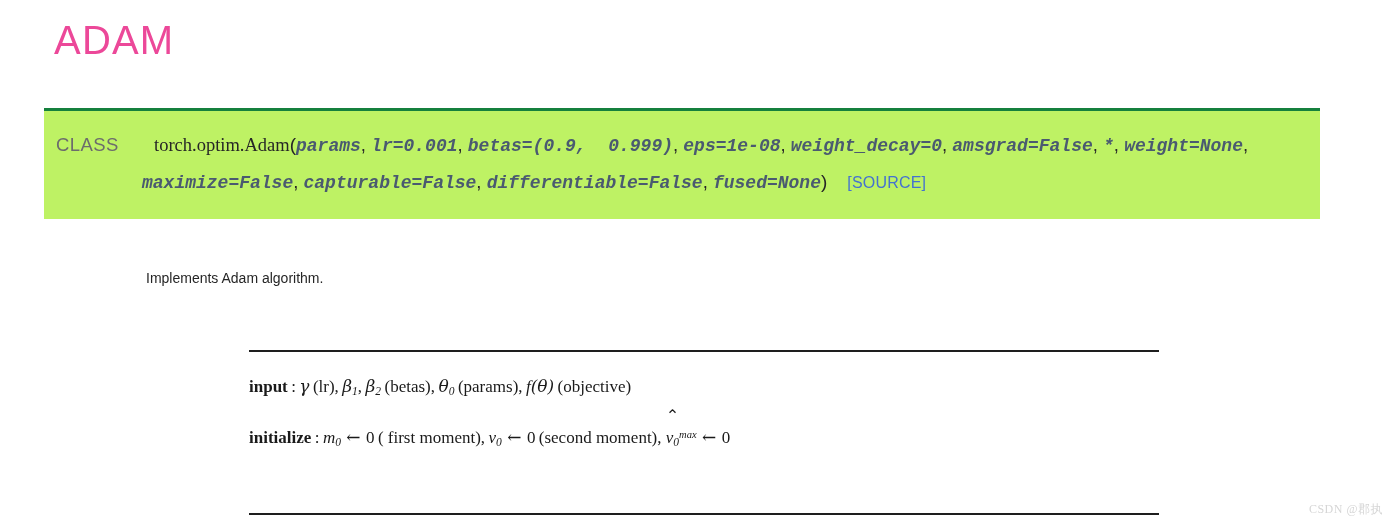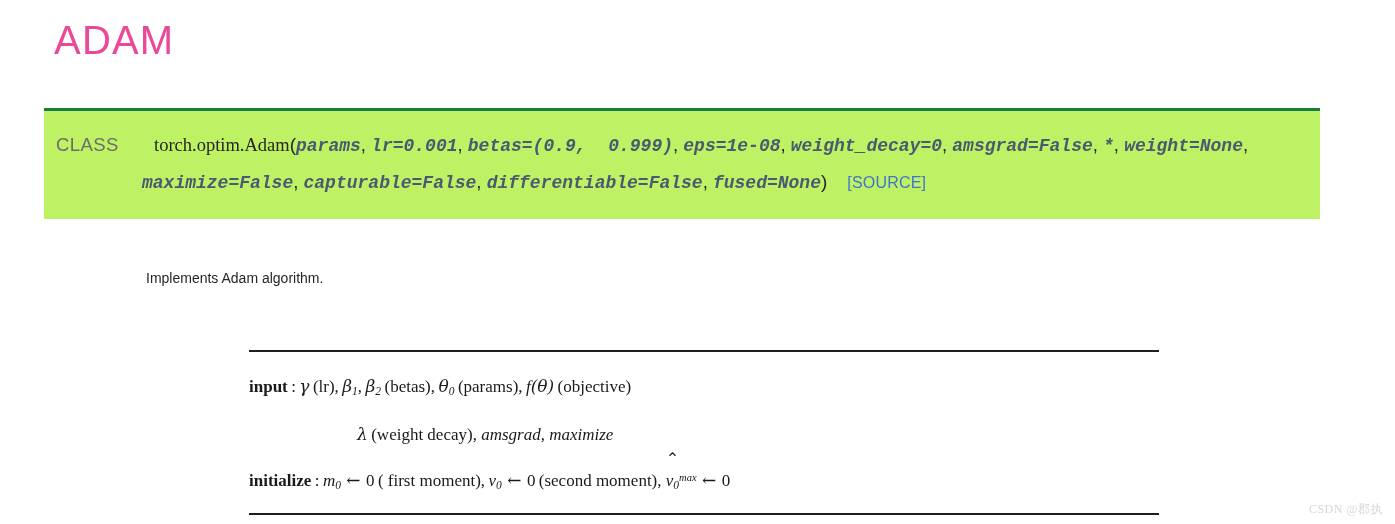--- a/index.html
+++ b/index.html
@@ -224,21 +224,20 @@
 <div id="description">Implements Adam algorithm.</div>
 
 <div id="algorithm-block">
 
   <div class="algo-rule"></div>
 
   <div class="algo-body">
 
     <div class="algo-line"><span class="kw">input</span> <span class="mtext">:</span> <span class="mgreek">γ</span> <span class="mtext">(lr),</span> <span class="mgreek">β</span><span class="sub">1</span><span class="mtext">, </span><span class="mgreek">β</span><span class="sub">2</span> <span class="mtext">(betas),</span> <span class="mgreek">θ</span><span class="sub">0</span> <span class="mtext">(params),</span> <span class="mi">f</span><span class="mgreek">(θ)</span> <span class="mtext">(objective)</span></div>
 
-    <div class="algo-line indent"><span class="mgreek">λ</span> <span class="mtext">(weight decay),</span>&nbsp;<span class="mi">amsgrad</span><span class="mtext">,</span>&nbsp;<span class="mi">maximize</span></div>
 
     <div class="algo-line"><span class="kw">initialize</span> <span class="mtext">:</span> <span class="mi">m</span><span class="sub">0</span> <span class="arrow">←</span> <span class="mtext">0</span> <span class="mtext">( first moment),</span> <span class="mi">v</span><span class="sub">0</span> <span class="arrow">←</span> <span class="mtext">0</span> <span class="mtext">(second moment),</span>&nbsp;<span class="hatgroup"><span class="hat">⌃</span><span class="mi">v</span><span class="sub">0</span></span><span class="sup">max</span> <span class="arrow">←</span> <span class="mtext">0</span></div>
 
   </div>
 </div>
 
 <div id="algo-rule-bottom"></div>
 
 <div id="watermark">CSDN @郡执</div>
 

